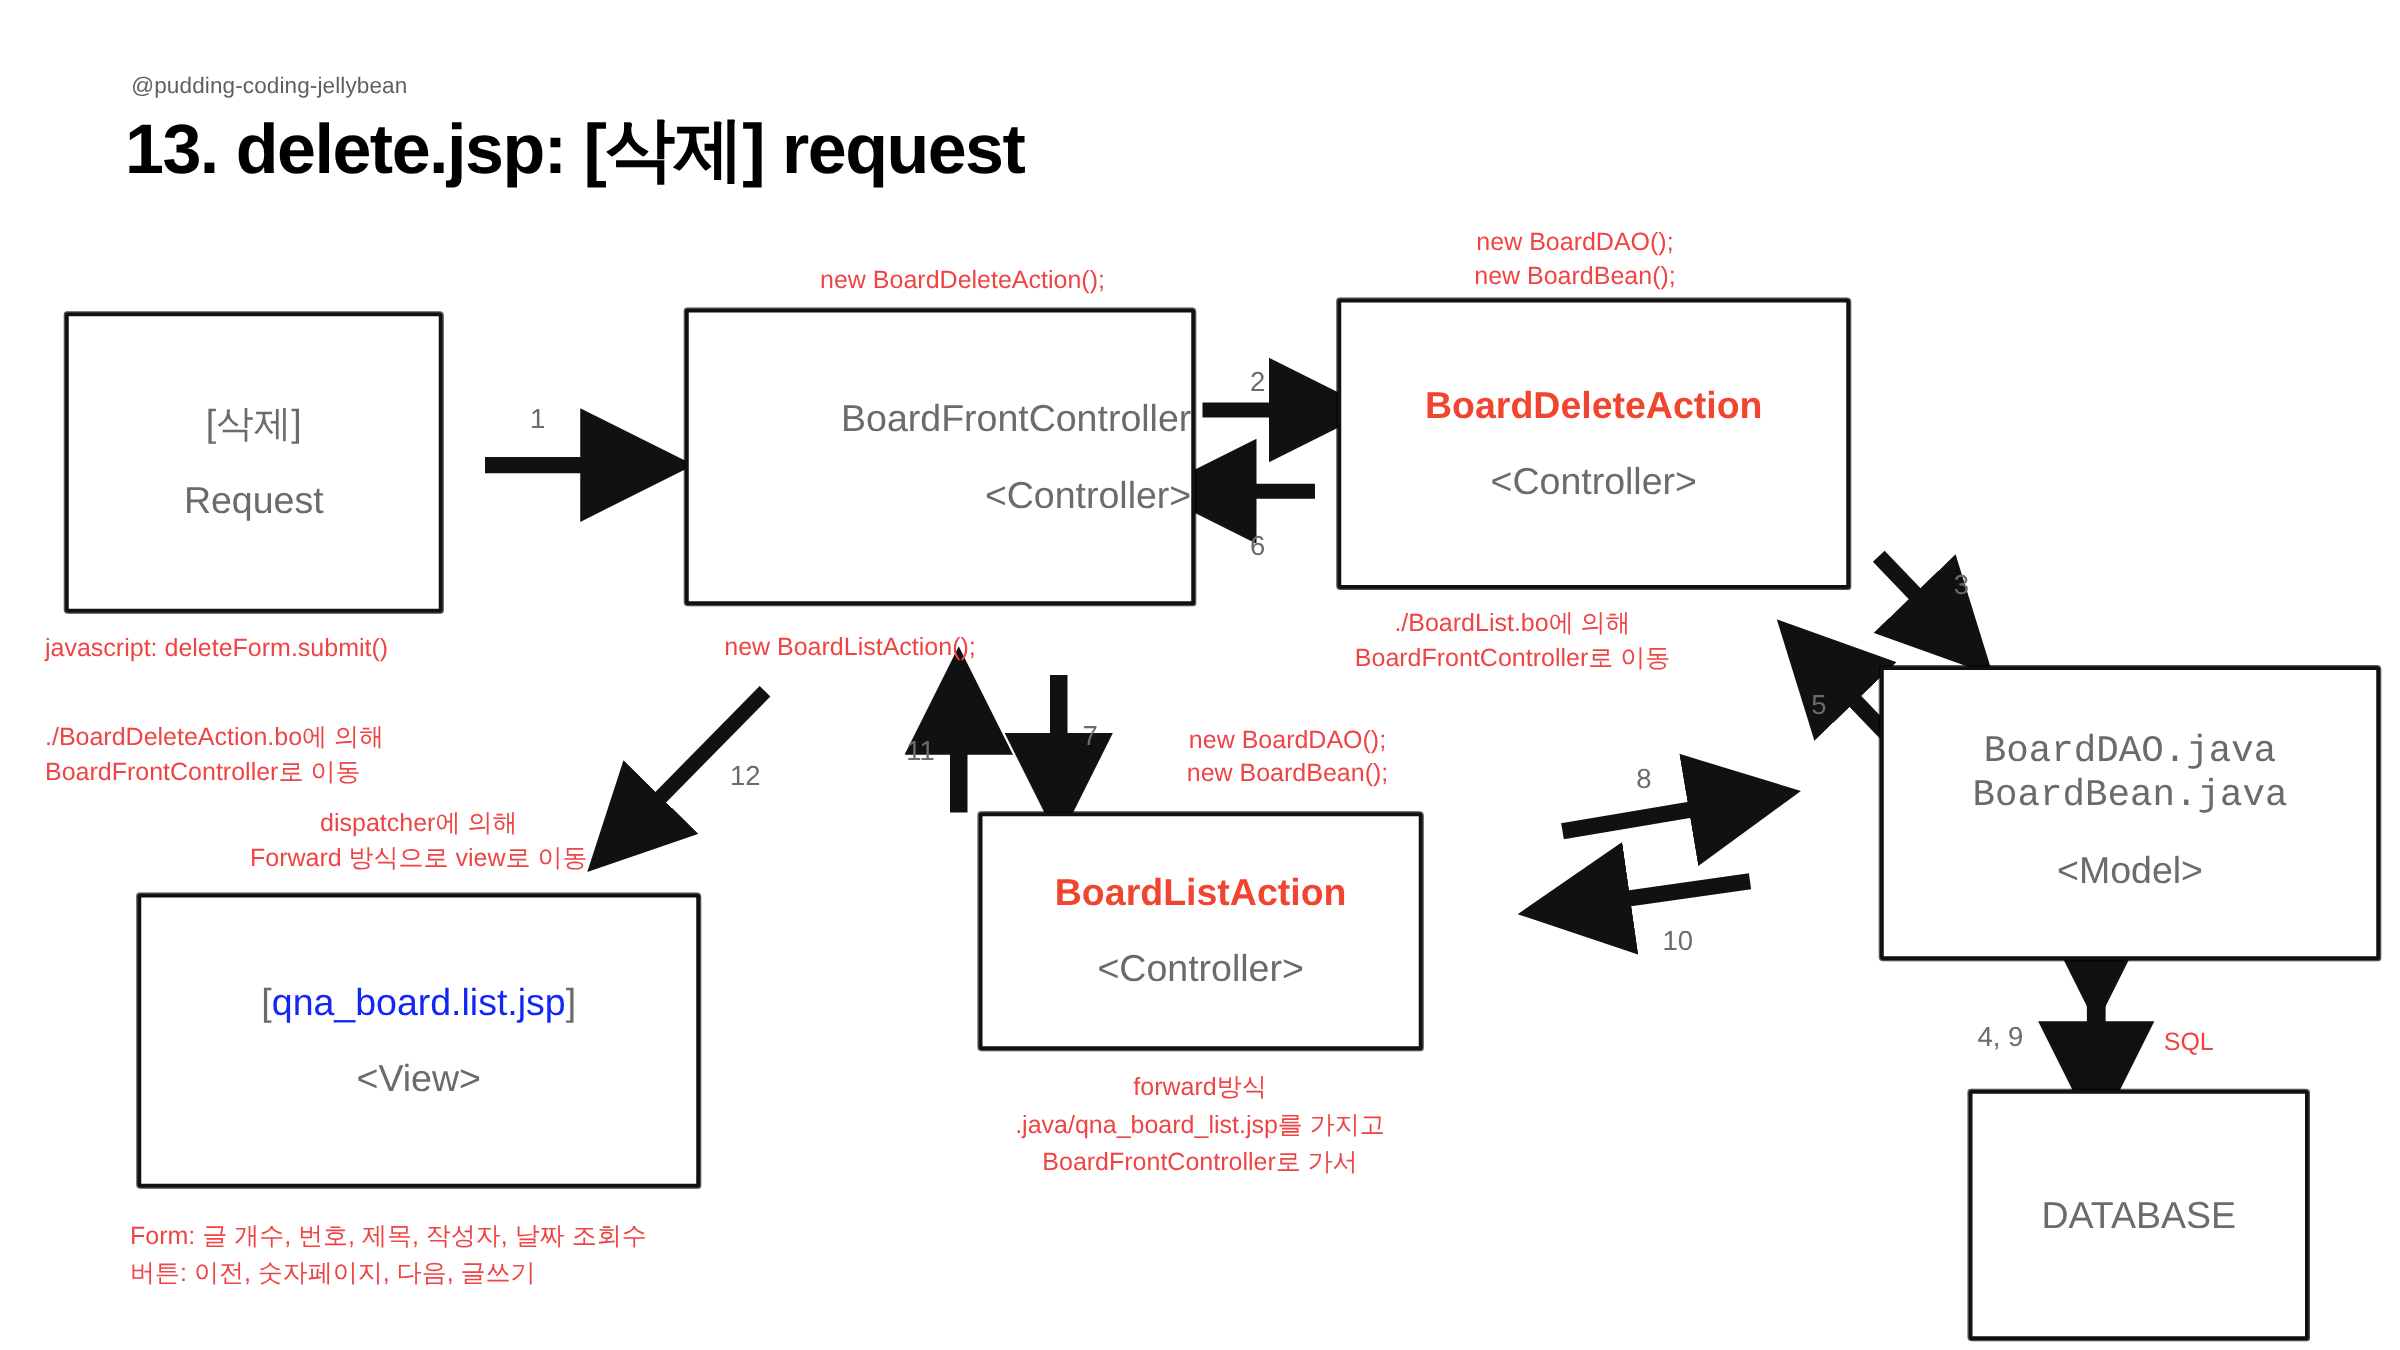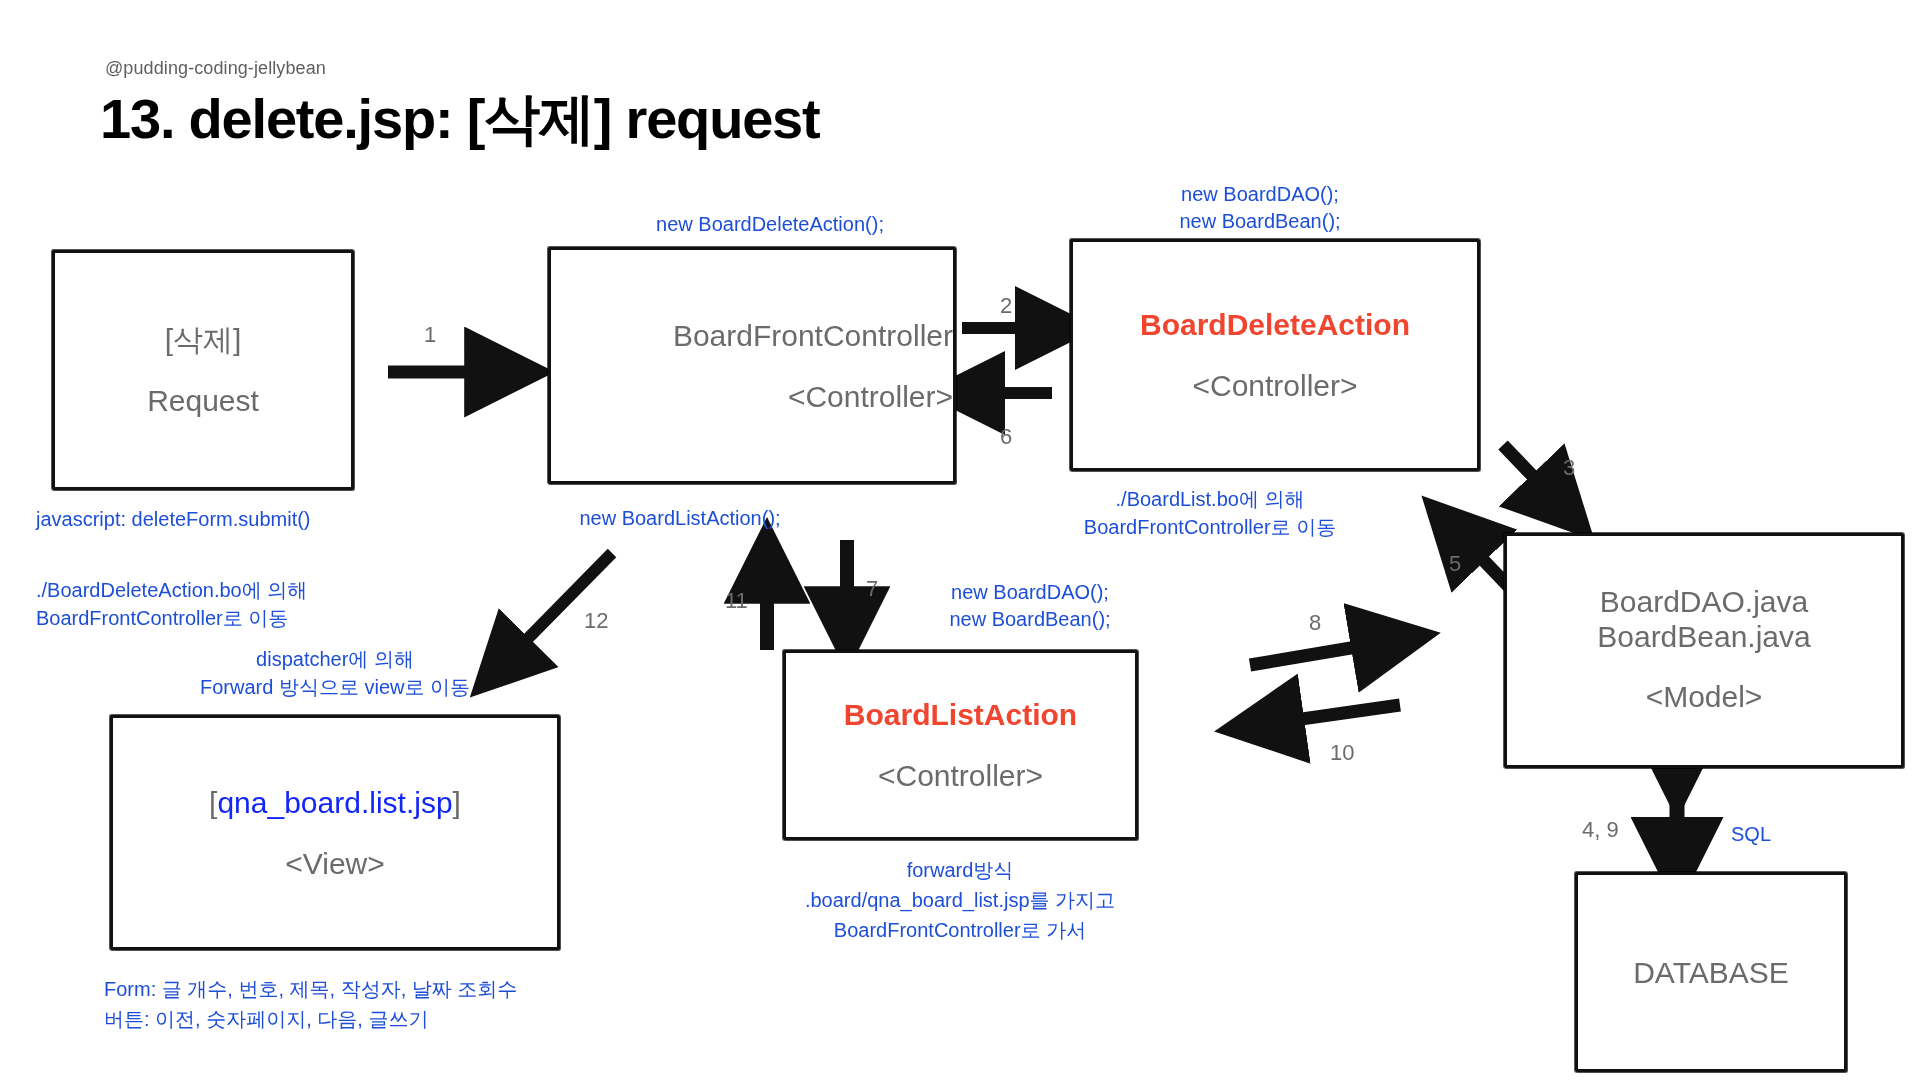--- a/index.html
+++ b/index.html
@@ -29,36 +29,36 @@
     border:3px solid #111111;
     display:flex;flex-direction:column;
     align-items:center;justify-content:center;
     box-sizing:border-box;
   }
   .box .line{
     font-size:30px;color:#6b6b6b;line-height:1.30;white-space:nowrap;
   }
   .box .gap{height:22px;}
   .box .line.red{color:#f0452f;font-weight:bold;}
-  .box .line.tight{line-height:1.16;}
+  .box .line.tight{line-height:1.16;font-family:Liberation Mono, monospace;}
   .blue{color:#1226f5;margin-top:24px;}
   .brk{color:#6b6b6b;}
 
   
   .sketch{
     box-shadow:
       0 0 0 1px rgba(0,0,0,.55),
       1px 1px 0 0 rgba(0,0,0,.30),
       -1px -1px 0 0 rgba(0,0,0,.25);
     border-radius:2px;
   }
 
   
   .note{
-    position:absolute;font-size:20px;color:#1d4ed8;
+    position:absolute;font-size:20px;color:#ef4444;
     line-height:1.42;white-space:nowrap;
   }
   .note.c{text-align:center;}
   .note.l{text-align:center;}
   .num{
     position:absolute;font-size:22px;color:#6b6b6b;
   }
 
   
   svg.arrows{position:absolute;inset:0;width:1920px;height:1080px;pointer-events:none;}
@@ -172,19 +172,19 @@
   <div class="note l" style="left:36px;top:576px;">./BoardDeleteAction.bo에 의해</div>
   <div class="note l" style="left:36px;top:604px;">BoardFrontController로 이동</div>
 
   <div class="note c" style="left:1000px;top:485px;width:420px;">./BoardList.bo에 의해</div>
   <div class="note c" style="left:1000px;top:513px;width:420px;">BoardFrontController로 이동</div>
 
   <div class="note c" style="left:145px;top:645px;width:380px;">dispatcher에 의해</div>
   <div class="note c" style="left:145px;top:673px;width:380px;">Forward 방식으로 view로 이동</div>
 
   <div class="note c" style="left:720px;top:856px;width:480px;">forward방식</div>
-  <div class="note c" style="left:720px;top:886px;width:480px;">.board/qna_board_list.jsp를 가지고</div>
+  <div class="note c" style="left:720px;top:886px;width:480px;">.java/qna_board_list.jsp를 가지고</div>
   <div class="note c" style="left:720px;top:916px;width:480px;">BoardFrontController로 가서</div>
 
   <div class="note l" style="left:104px;top:975px;">Form: 글 개수, 번호, 제목, 작성자, 날짜 조회수</div>
   <div class="note l" style="left:104px;top:1005px;">버튼: 이전, 숫자페이지, 다음, 글쓰기</div>
 
 </div>
 
 </body></html>

